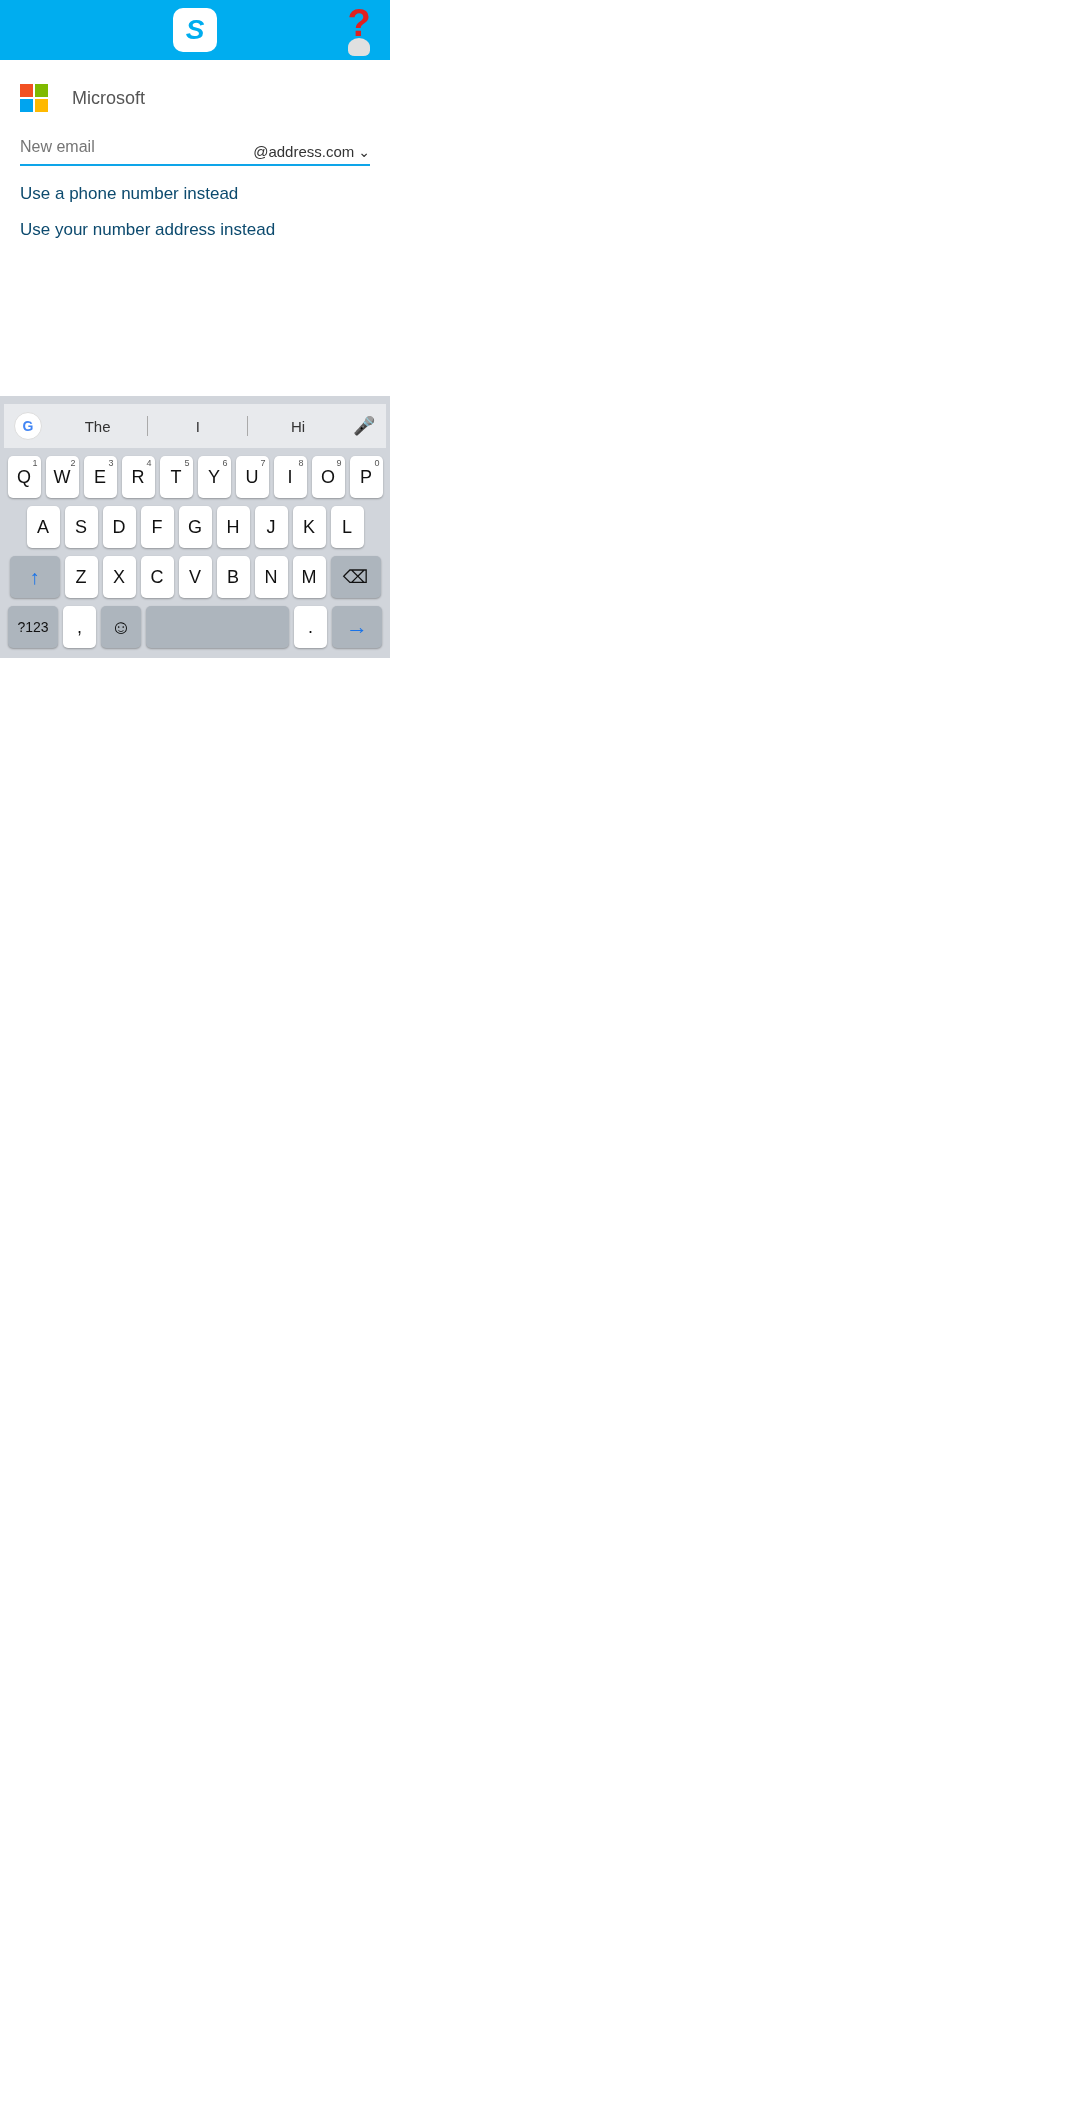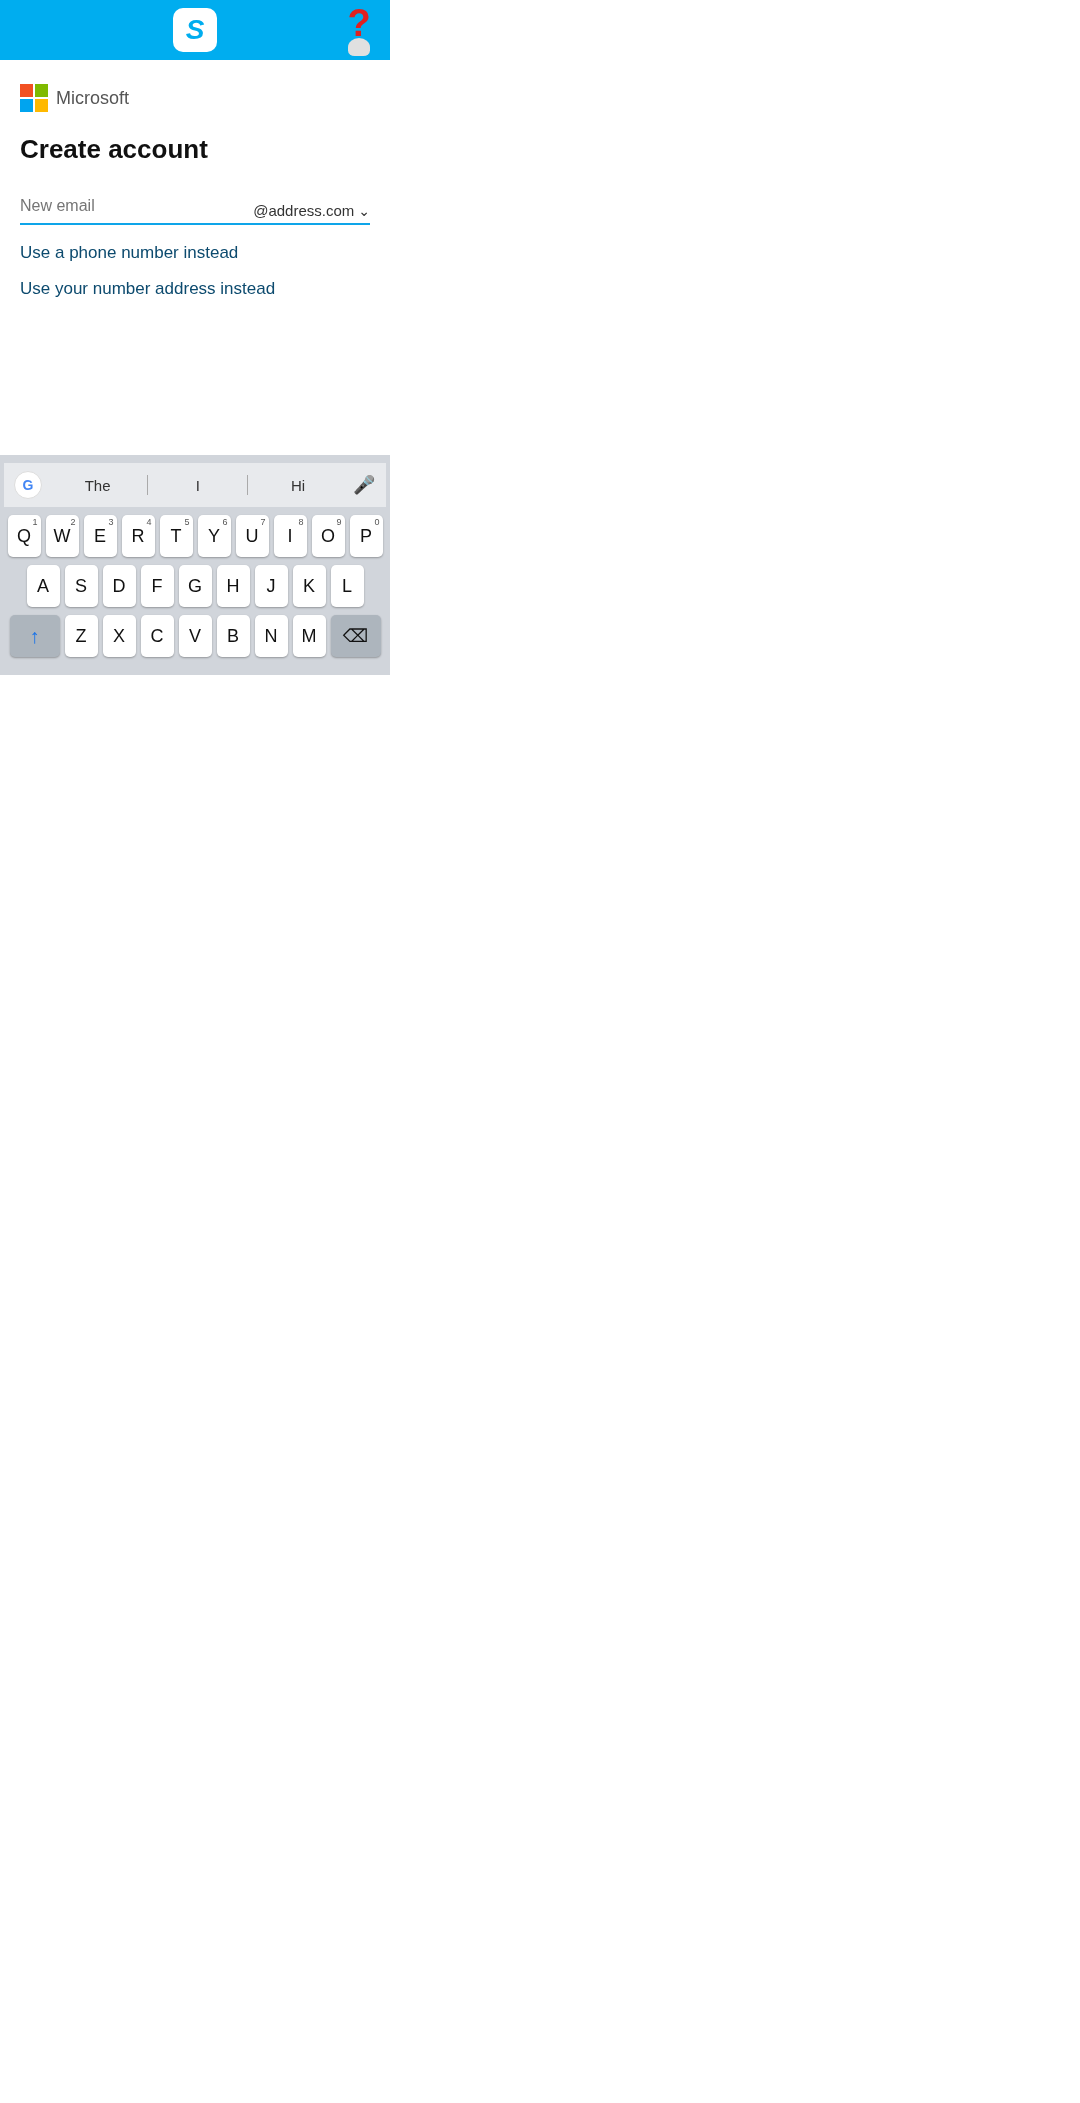--- a/index.html
+++ b/index.html
@@ -65,20 +65,21 @@
     
     .content {
       padding: 24px 20px 20px 20px;
     }
 
     
     .ms-logo {
       display: flex;
       align-items: center;
       margin-bottom: 22px;
+      gap: 16px;
     }
     .ms-squares {
       display: grid;
       grid-template-columns: 1fr 1fr;
       grid-template-rows: 1fr 1fr;
       gap: 2px;
       width: 28px;
       height: 28px;
       margin-right: 8px;
     }
@@ -359,21 +360,20 @@
   <div class="ms-logo">
     <div class="ms-squares">
       <div class="sq1"></div>
       <div class="sq2"></div>
       <div class="sq3"></div>
       <div class="sq4"></div>
     </div>
     <span class="ms-text">Microsoft</span>
   </div>
 
-  <div class="page-title">Create account</div>
 
   <div class="email-input-row">
     <input class="email-input" type="text" placeholder="New email" style="">
     <div class="email-domain">
       <span>@address.com</span>
       <span class="chevron-down">⌄</span>
     </div>
   </div>
 
   <a class="link-option">Use a phone number instead</a>
@@ -431,14 +431,22 @@
     <div class="kb-key">Z</div>
     <div class="kb-key">X</div>
     <div class="kb-key">C</div>
     <div class="kb-key">V</div>
     <div class="kb-key">B</div>
     <div class="kb-key">N</div>
     <div class="kb-key">M</div>
     <div class="kb-key kb-key-wide kb-key-del" style="font-size:18px;">⌫</div>
   </div>
 
+  <div class="kb-bottom-row">
+    <div class="kb-sym">?123</div>
+    <div class="kb-comma">,</div>
+    <div class="kb-emoji">☺</div>
+    <div class="kb-space"></div>
+    <div class="kb-period">.</div>
+    <div class="kb-enter" style="color:#1a73e8;font-size:22px;">→</div>
+  </div>
 
 </div>
 
 </body></html>

